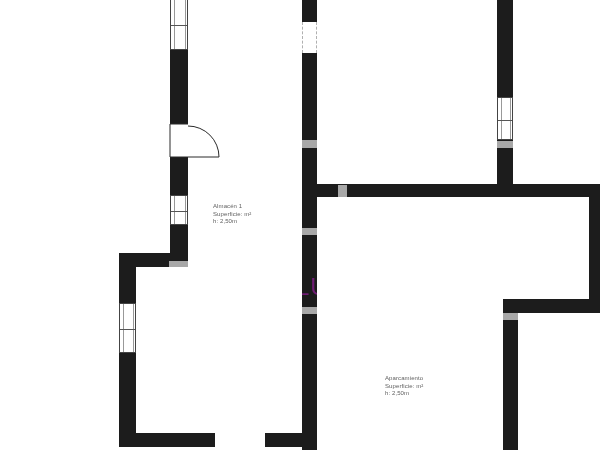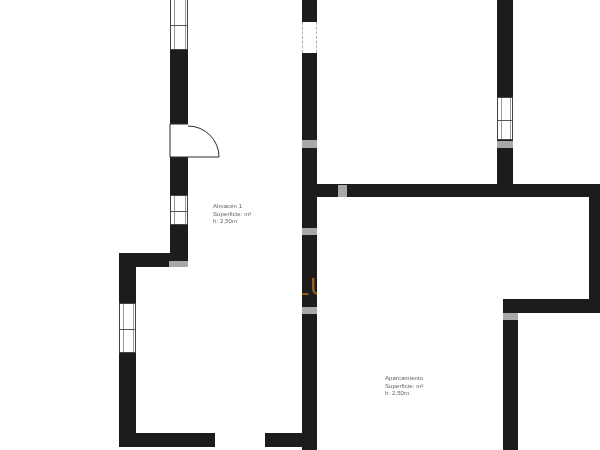--- a/index.html
+++ b/index.html
@@ -18,21 +18,21 @@
     position:absolute;background:#ffffff;box-sizing:border-box;
     border-left:1px dashed #b0b0b0;border-right:1px dashed #b0b0b0;
   }
   #door-layer{position:absolute;left:0;top:0;pointer-events:none;}
   .room-label{
     position:absolute;font-size:6px;line-height:1.25;color:#5f5f5f;
     white-space:nowrap;letter-spacing:0.1px;
   }
   .watermark-band{position:absolute;background:#a8a8a8;mix-blend-mode:lighten;}
   .watermark-text{
-    position:absolute;color:#a16207;mix-blend-mode:lighten;
+    position:absolute;color:#701a75;mix-blend-mode:lighten;
     font-size:24px;font-weight:500;letter-spacing:1px;line-height:1;
   }
 </style>
 </head>
 <body>
 
 <div id="floorplan">
   <div id="walls-layer">
       <div class="wall" style="left: 170px; top: 50px; width: 18px; height: 74px;"></div>
       <div class="wall" style="left: 170px; top: 157px; width: 18px; height: 38px;"></div>

